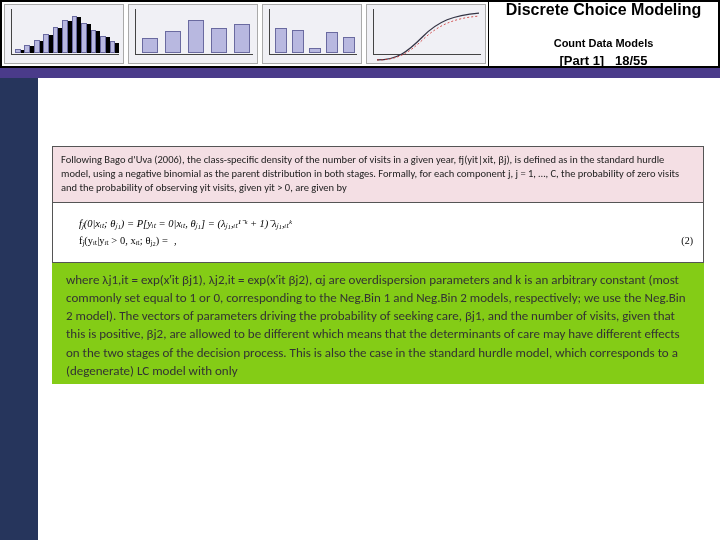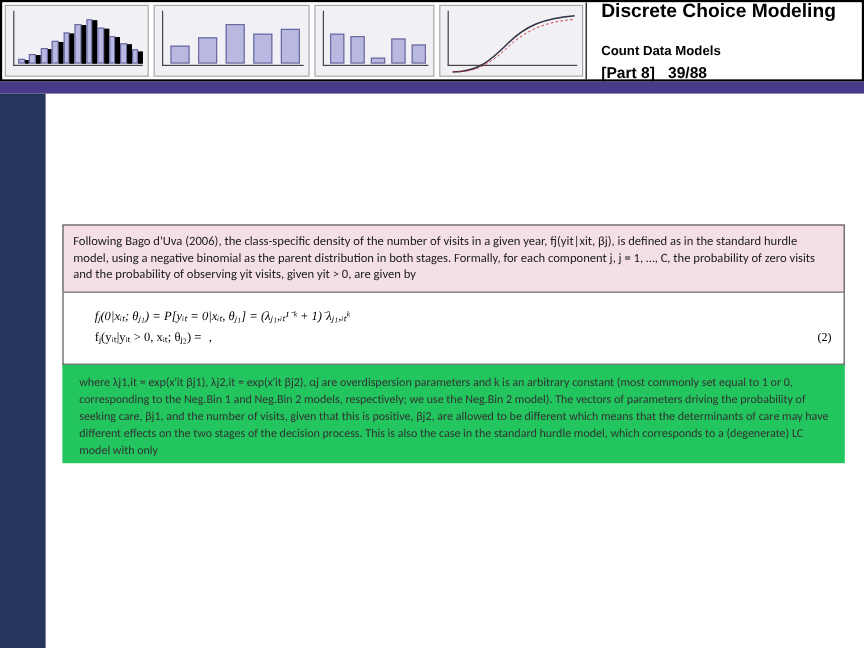--- a/index.html
+++ b/index.html
@@ -54,23 +54,23 @@
   .chart .bar.dark { background: #000; border-color: #000; width: 4px; }
   .chart-line {
     position: absolute;
     left: 10px; right: 6px; top: 6px; bottom: 10px;
   }
   .title-block {
     width: 232px;
     border-left: 1px solid #000;
     display: flex;
     flex-direction: column;
-    align-items: flex-start;
+    align-items: center;
     justify-content: center;
-    padding: 2px 12px;
+    padding: 2px 0;
     background: #fff;
   }
   .title-main {
     font-family: 'Trebuchet MS', Arial, sans-serif;
     font-weight: bold;
     font-size: 16px;
     white-space: nowrap;
   }
   .title-sub {
     font-family: 'Trebuchet MS', Arial, sans-serif;
@@ -109,21 +109,20 @@
     padding: 68px 16px 0 14px;
   }
   .pinkbox {
     border: 1px solid #555;
     background: #f4dfe4;
     padding: 6px 8px;
     font-size: 10.5px;
     line-height: 1.35;
     color: #222;
     font-family: Calibri, Arial, sans-serif;
-    margin-top: 41px;
   }
   .equations {
     border: 1px solid #555;
     border-top: none;
     background: #fff;
     padding: 10px 10px 10px 26px;
     font-size: 10.5px;
     font-family: 'Cambria Math', 'Times New Roman', serif;
     line-height: 1.3;
   }
@@ -140,23 +139,23 @@
     flex-direction: column;
     align-items: center;
     vertical-align: middle;
     margin: 0 3px;
     font-size: 9.5px;
   }
   .frac > span { padding: 0 4px; white-space: nowrap; }
   .frac .den { border-top: 1px solid #000; }
   .para {
     border: none;
-    background: #22c55e;
+    background: #84cc16;
     padding: 8px 10px 4px 14px;
-    font-size: 10px;
+    font-size: 13px;
     line-height: 1.4;
     color: #333;
     font-family: Calibri, Arial, sans-serif;
   }
 </style>
 </head>
 <body>
 
 <div class="header">
   <div class="charts-area">
@@ -215,22 +214,22 @@
         <path d="M0,48 C20,48 30,40 45,25 C60,10 75,4 100,2" stroke="#334" stroke-width="1.2" fill="none"></path>
         <path d="M0,48 C20,48 30,42 45,28 C60,14 75,7 100,5" stroke="#c33" stroke-width="0.8" fill="none" stroke-dasharray="2,2"></path>
       </svg>
     </div>
 
   </div>
   <div class="title-block">
     <div class="title-main">Discrete Choice Modeling</div>
     <div class="title-sub">Count Data Models</div>
     <div class="title-part">
-      <span>[Part 8]</span>&nbsp;&nbsp;
-      <span>39/88</span>
+      <span>[Part 1]</span>&nbsp;&nbsp;
+      <span>18/55</span>
     </div>
   </div>
 </div>
 
 <div class="stripe"></div>
 <div class="sidebar"></div>
 
 <div class="content">
   <div class="pinkbox">
     <span>Following Bago d'Uva (2006), the class-specific density of the number of visits in a given year, fj(yit|xit, βj), is defined as in the standard hurdle model, using a negative binomial as the parent distribution in both stages. Formally, for each component j, j = 1, …, C, the probability of zero visits and the probability of observing yit visits, given yit &gt; 0, are given by</span>

